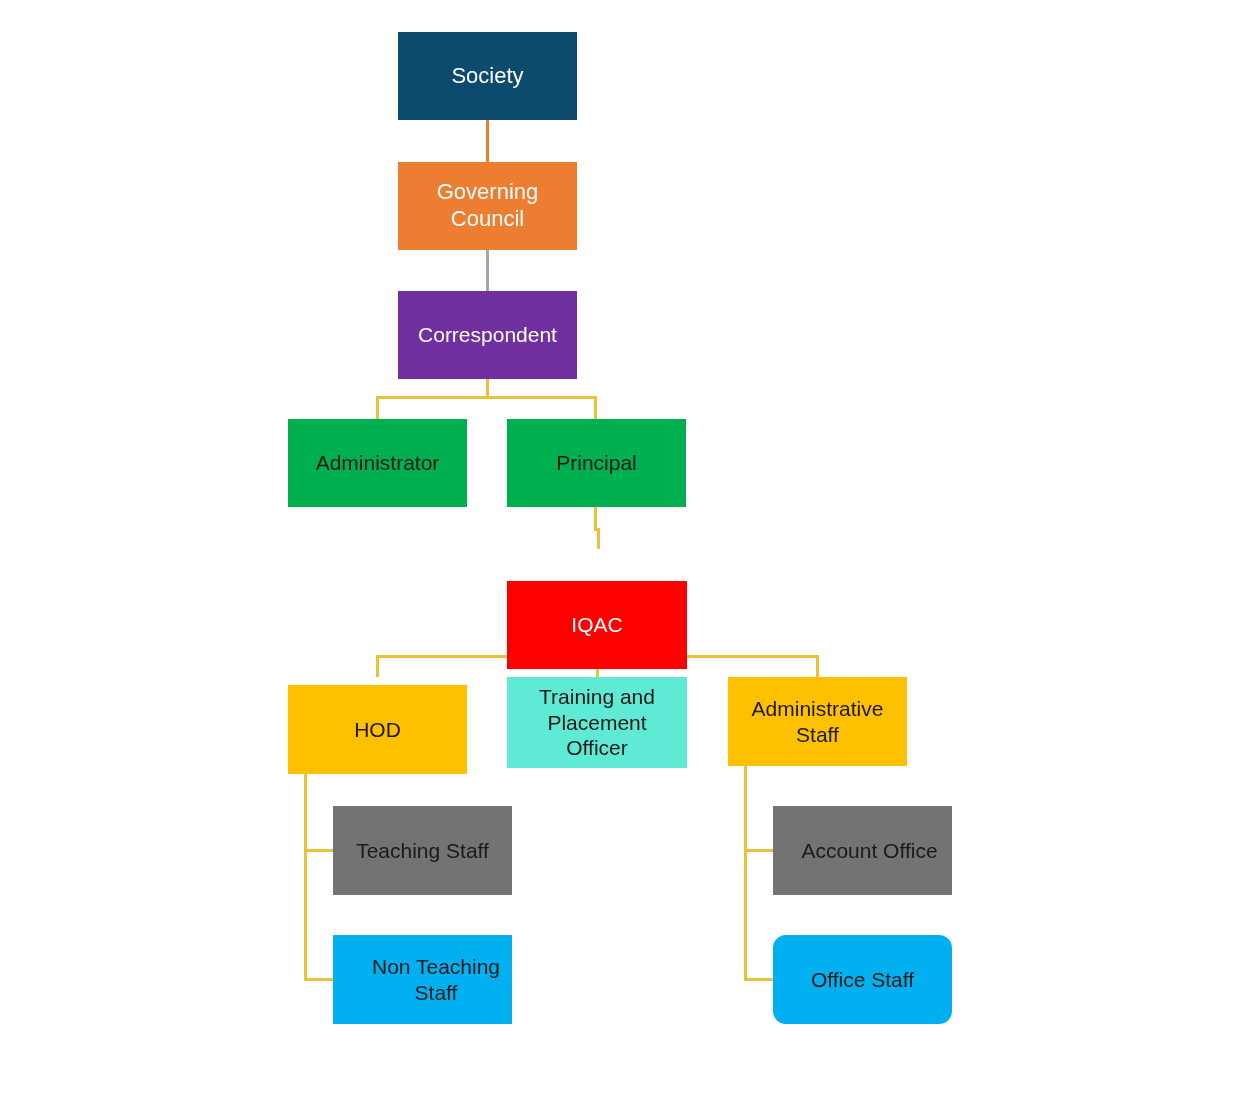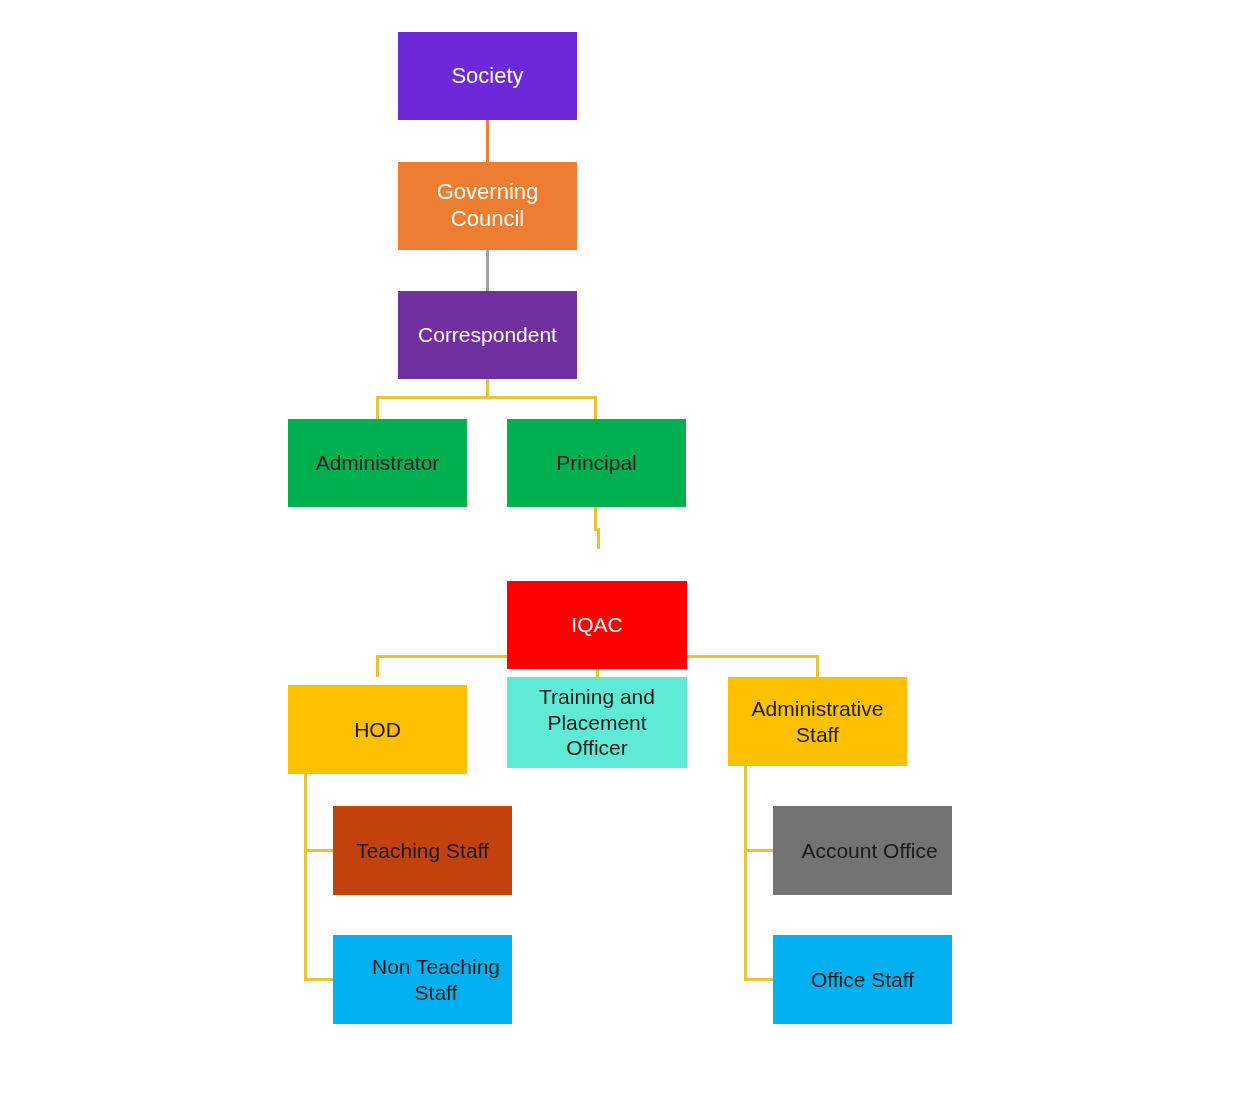--- a/index.html
+++ b/index.html
@@ -61,21 +61,21 @@
       <div class="conn conn-v" style="left: 596px; top: 655px; height: 22px; width: 3px; background: rgb(232, 195, 58);"></div>
       <div class="conn conn-v" style="left: 816px; top: 655px; height: 22px; width: 3px; background: rgb(232, 195, 58);"></div>
       <div class="conn conn-v" style="left: 304px; top: 766px; height: 215px; width: 3px; background: rgb(232, 195, 58);"></div>
       <div class="conn conn-h" style="left: 304px; top: 849px; width: 30px; height: 3px; background: rgb(232, 195, 58);"></div>
       <div class="conn conn-h" style="left: 304px; top: 978px; width: 30px; height: 3px; background: rgb(232, 195, 58);"></div>
       <div class="conn conn-v" style="left: 744px; top: 766px; height: 215px; width: 3px; background: rgb(232, 195, 58);"></div>
       <div class="conn conn-h" style="left: 744px; top: 849px; width: 30px; height: 3px; background: rgb(232, 195, 58);"></div>
       <div class="conn conn-h" style="left: 744px; top: 978px; width: 30px; height: 3px; background: rgb(232, 195, 58);"></div>
     </div>
   <div id="node-layer">
-      <div class="org-node" style="left: 398px; top: 32px; width: 179px; height: 88px; background: #6d28d9; color: rgb(255, 255, 255); font-size: 22px;">
+      <div class="org-node" style="left: 398px; top: 32px; width: 179px; height: 88px; background: #0c4a6e; color: rgb(255, 255, 255); font-size: 22px;">
         <span class="node-label">Society</span>
       </div>
       <div class="org-node" style="left: 398px; top: 162px; width: 179px; height: 88px; background: rgb(237, 125, 49); color: rgb(255, 255, 255); font-size: 22px;">
         <span class="node-label">Governing
 Council</span>
       </div>
       <div class="org-node" style="left: 398px; top: 291px; width: 179px; height: 88px; background: rgb(112, 48, 160); color: rgb(255, 255, 255); font-size: 21px;">
         <span class="node-label">Correspondent</span>
       </div>
       <div class="org-node" style="left: 288px; top: 419px; width: 179px; height: 88px; background: rgb(0, 176, 80); color: rgb(26, 26, 26); font-size: 21px; text-align: center;">
@@ -92,27 +92,27 @@
       </div>
       <div class="org-node" style="left: 507px; top: 677px; width: 180px; height: 91px; background: #5eead4; color: rgb(26, 26, 26); font-size: 21px;">
         <span class="node-label">Training and
 Placement
 Officer</span>
       </div>
       <div class="org-node" style="left: 728px; top: 677px; width: 179px; height: 89px; background: rgb(255, 192, 0); color: rgb(26, 26, 26); font-size: 21px;">
         <span class="node-label">Administrative
 Staff</span>
       </div>
-      <div class="org-node" style="left: 333px; top: 806px; width: 179px; height: 89px; background: #c2410c; color: rgb(26, 26, 26); font-size: 21px;">
+      <div class="org-node" style="left: 333px; top: 806px; width: 179px; height: 89px; background: #737373; color: rgb(26, 26, 26); font-size: 21px;">
         <span class="node-label">Teaching Staff</span>
       </div>
       <div class="org-node" style="left: 333px; top: 935px; width: 179px; height: 89px; background: rgb(0, 176, 240); color: rgb(26, 26, 26); font-size: 21px; padding-left: 33px;">
         <span class="node-label">Non Teaching
 Staff</span>
       </div>
       <div class="org-node" style="left: 773px; top: 806px; width: 179px; height: 89px; background: #737373; color: rgb(26, 26, 26); font-size: 21px; padding-left: 20px;">
         <span class="node-label">Account Office</span>
       </div>
-      <div class="org-node" style="left: 773px; top: 935px; width: 179px; height: 89px; background: rgb(0, 176, 240); color: rgb(26, 26, 26); font-size: 21px;">
+      <div class="org-node" style="left: 773px; top: 935px; width: 179px; height: 89px; background: rgb(0, 176, 240); color: rgb(26, 26, 26); font-size: 21px; border-radius: 13px;">
         <span class="node-label">Office Staff</span>
       </div>
     </div>
 </div>
 
 </body></html>

